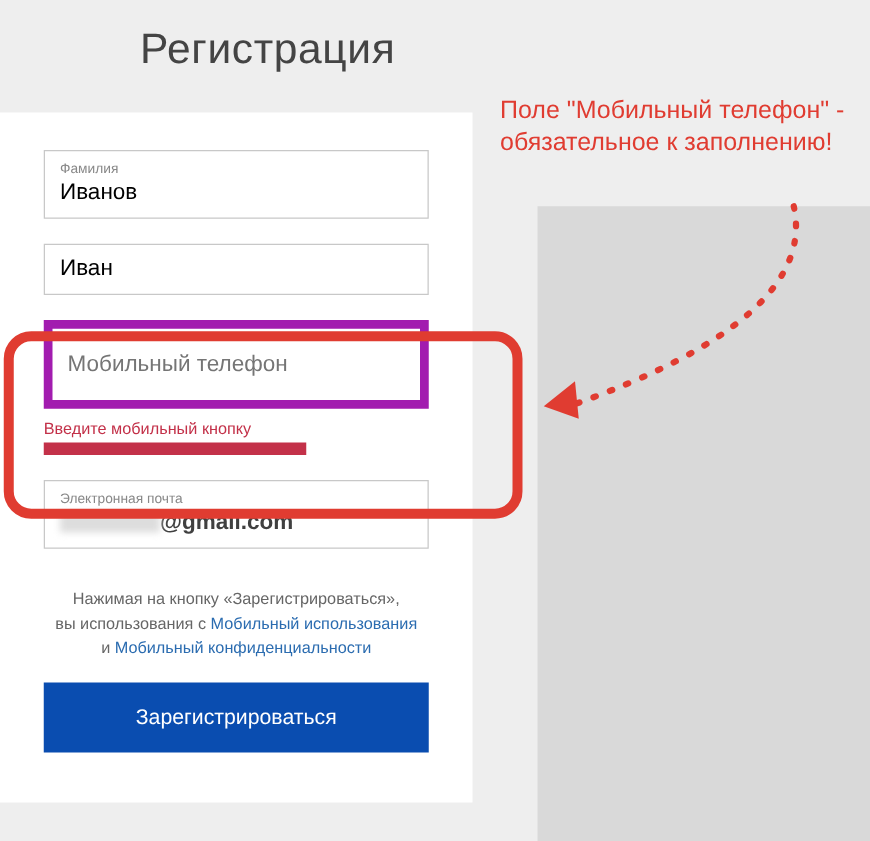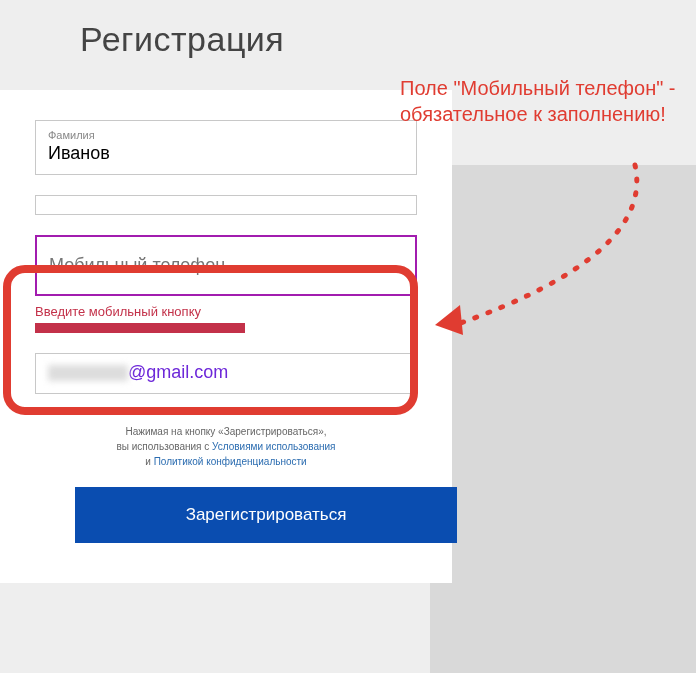--- a/index.html
+++ b/index.html
@@ -5,34 +5,34 @@
   * { box-sizing: border-box; margin: 0; padding: 0; }
   body {
     font-family: Arial, Helvetica, sans-serif;
     background: #eeeeee;
     width: 696px;
     height: 673px;
     position: relative;
     overflow: hidden;
   }
   .header-area {
-    padding: 20px 0 18px 80px;
+    padding: 20px 0 18px 112px;
     background: #eeeeee;
   }
   .page-title {
     font-size: 34px;
     font-weight: 300;
     color: #444;
     letter-spacing: 0.5px;
   }
   .form-card {
     position: absolute;
     left: 0;
     top: 90px;
-    width: 452px;
+    width: 378px;
     background: #ffffff;
     padding: 30px 35px 40px 35px;
   }
   .field {
     border: 1px solid #c8c8c8;
     padding: 8px 12px 10px 12px;
     margin-bottom: 20px;
     background: #fff;
   }
   .field-label {
@@ -43,21 +43,21 @@
   }
   .field-value {
     font-size: 18px;
     color: #000000;
     border: none;
     outline: none;
     width: 100%;
     background: transparent;
   }
   .field.phone {
-    border: 2px solid #a21caf;
+    border: 7px solid #a21caf;
     padding: 18px 12px;
     margin-bottom: 8px;
   }
   .phone-placeholder {
     font-size: 18px;
     color: #9a9a9a;
   }
   .error-msg {
     color: #c33149;
     font-size: 13px;
@@ -75,53 +75,53 @@
     border-radius: 22px;
     left: 3px;
     top: 265px;
     width: 415px;
     height: 150px;
     pointer-events: none;
     z-index: 5;
   }
   .email-value {
     font-size: 18px;
-    color: #6d28d9;
+    color: #404040;
+    font-weight: bold;
   }
   .email-blur {
     filter: blur(3px);
     color: #888;
     display: inline-block;
     width: 80px;
     background: #ddd;
     height: 16px;
     vertical-align: middle;
   }
   .consent {
     text-align: center;
-    font-size: 10px;
+    font-size: 13px;
     color: #666;
     line-height: 1.5;
     margin: 30px 0 18px 0;
   }
   .consent a {
     color: #2b6cb0;
     text-decoration: none;
   }
   .register-btn {
     display: block;
     width: 100%;
     background: #0d4cd3;
     color: #fff;
     border: none;
     padding: 18px 0;
     font-size: 17px;
     cursor: pointer;
     text-align: center;
-    margin-left: 40px;
   }
   .register-btn {
     background: #0a4db0;
   }
   .annotation {
     position: absolute;
     left: 400px;
     top: 75px;
     width: 290px;
     color: #e03c31;
@@ -157,38 +157,40 @@
 <div class="gray-panel"></div>
 
 <div class="form-card">
 
   <div class="field">
     <span class="field-label">Фамилия</span>
     <input class="field-value" value="Иванов" style="">
   </div>
 
   <div class="field">
+    <input class="field-value" value="Иван" style="">
   </div>
 
   <div class="field phone">
     <input class="phone-placeholder field-value" placeholder="Мобильный телефон" style="">
   </div>
   <div class="error-msg">Введите мобильный кнопку</div>
   <div class="redacted-bar"></div>
 
   <div class="field" style="margin-top:10px;">
+    <span class="field-label">Электронная почта</span>
     <div class="email-value">
       <span class="email-blur"></span><span>@gmail.com</span>
     </div>
   </div>
 
   <div class="consent">
     <span>Нажимая на кнопку «Зарегистрироваться»,</span><br>
-    <span>вы использования с </span><a href="#">Условиями использования</a><br>
-    <span>и </span><a href="#">Политикой конфиденциальности</a>
+    <span>вы использования с </span><a href="#">Мобильный использования</a><br>
+    <span>и </span><a href="#">Мобильный конфиденциальности</a>
   </div>
 
   <button class="register-btn">Зарегистрироваться</button>
 
 </div>
 
 <div class="highlight-box"></div>
 
 <div class="annotation">Поле "Мобильный телефон" - обязательное к заполнению!</div>
 

